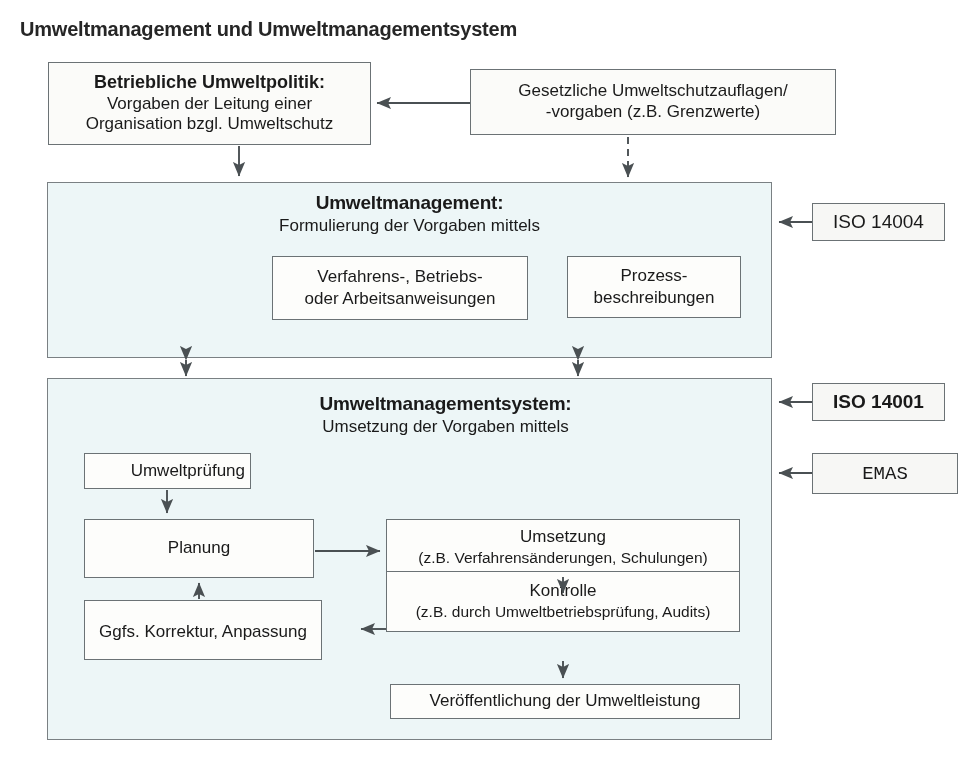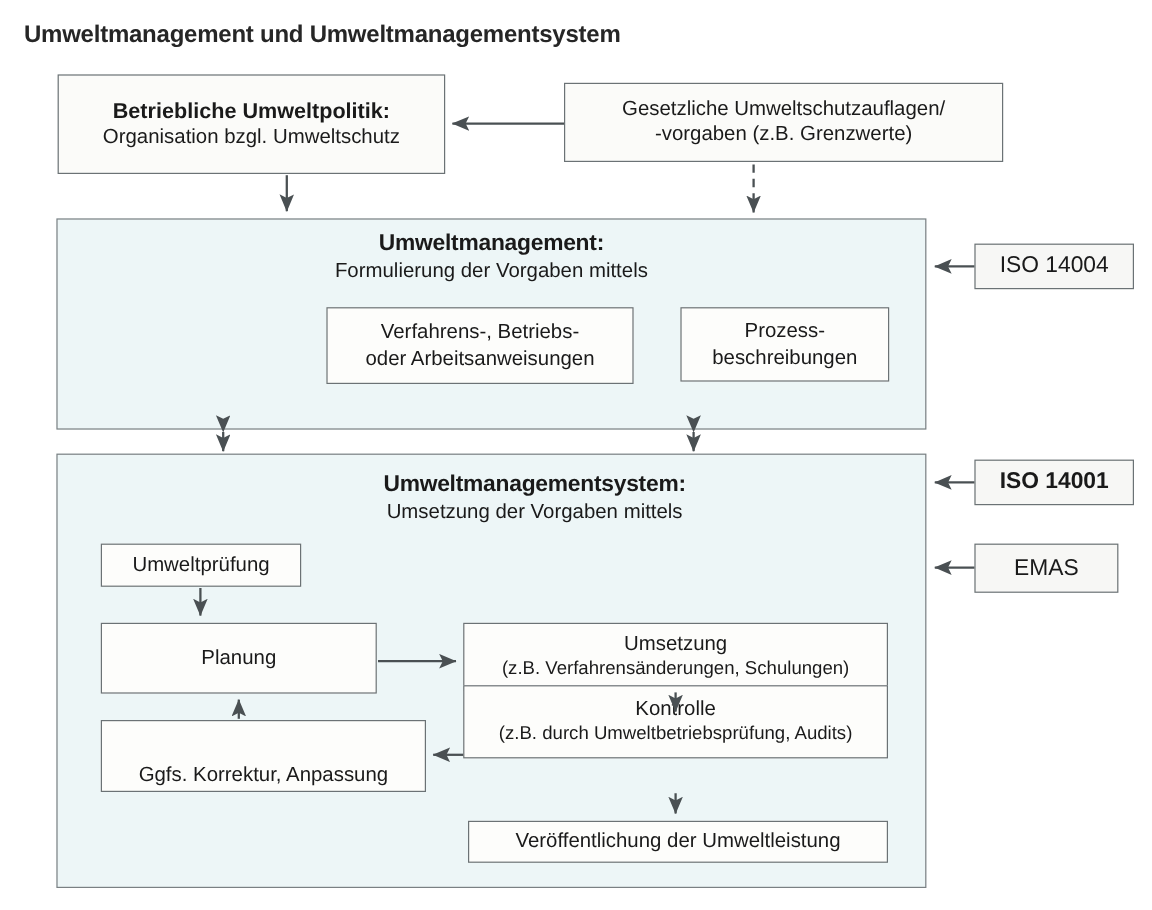--- a/index.html
+++ b/index.html
@@ -127,20 +127,21 @@
 </style>
 </head>
 <body>
 
 <div id="canvas">
 
   <div class="page-title">Umweltmanagement und Umweltmanagementsystem</div>
 
   <div class="box" style="left:48px; top:62px; width:323px; height:83px;">
     <span class="ttl">Betriebliche Umweltpolitik:</span>
+    <span class="sub">Vorgaben der Leitung einer</span>
     <span class="sub">Organisation bzgl. Umweltschutz</span>
   </div>
 
   <div class="box" style="left:470px; top:69px; width:366px; height:66px; background:#fbfbf9;">
     <span class="sub">Gesetzliche Umweltschutzauflagen/</span>
     <span class="sub">-vorgaben (z.B. Grenzwerte)</span>
   </div>
 
   <div class="container-box" style="left:47px; top:182px; width:725px; height:176px;"></div>
 
@@ -160,55 +161,55 @@
     <span class="l2">beschreibungen</span>
   </div>
 
   <div class="container-box" style="left:47px; top:378px; width:725px; height:362px;"></div>
 
   <div class="container-head" style="left:47px; top:393px; width:725px;margin-left:36px;">
     <span class="ch-title">Umweltmanagementsystem:</span>
     <span class="ch-sub">Umsetzung der Vorgaben mittels</span>
   </div>
 
-  <div class="node" style="left:84px; top:453px; width:167px; height:36px;">
+  <div class="node" style="left:84px; top:453px; width:167px; height:36px;align-items:flex-end;">
     <span class="l1">Umweltprüfung</span>
   </div>
 
   <div class="node" style="left:84px; top:519px; width:230px; height:59px;">
     <span class="l1">Planung</span>
   </div>
 
   <div class="node" style="left:386px; top:519px; width:354px; height:57px;">
     <span class="l1">Umsetzung</span>
     <span class="l2 sub-small">(z.B. Verfahrensänderungen, Schulungen)</span>
   </div>
 
-  <div class="node" style="left:84px; top:600px; width:271px; height:60px; justify-content:flex-end; padding-top:6px;">
+  <div class="node" style="left:84px; top:600px; width:238px; height:60px; justify-content:center; padding-top:6px;">
     <span class="l1">Ggfs. Korrektur, Anpassung</span>
   </div>
 
   <div class="node" style="left:386px; top:571px; width:354px; height:61px;">
     <span class="l1">Kontrolle</span>
     <span class="l2 sub-small">(z.B. durch Umweltbetriebsprüfung, Audits)</span>
   </div>
 
   <div class="node" style="left:390px; top:684px; width:350px; height:35px;">
     <span class="l1">Veröffentlichung der Umweltleistung</span>
   </div>
 
   <div class="ref-box" style="left:812px; top:203px; width:133px; height:38px;">
     <span>ISO 14004</span>
   </div>
 
   <div class="ref-box" style="left:812px; top:383px; width:133px; height:38px;font-weight:bold;">
     <span>ISO 14001</span>
   </div>
 
-  <div class="ref-box" style="left:812px; top:453px; width:120px; height:41px;">
+  <div class="ref-box" style="left:812px; top:453px; width:146px; height:41px;font-family:Liberation Mono, monospace;">
     <span>EMAS</span>
   </div>
 
   <svg id="wires" viewBox="0 0 960 758">
     <defs>
       <marker id="ah" markerWidth="9" markerHeight="9" refX="7.4" refY="3.2" orient="auto" markerUnits="strokeWidth">
         <path d="M0,0 L7.6,3.2 L0,6.4 L1.6,3.2 z" fill="#4a5053"></path>
       </marker>
       <marker id="ah2" markerWidth="9" markerHeight="9" refX="7.4" refY="3.2" orient="auto" markerUnits="strokeWidth">
         <path d="M0,0 L7.6,3.2 L0,6.4 L1.6,3.2 z" fill="#3c4245"></path>

